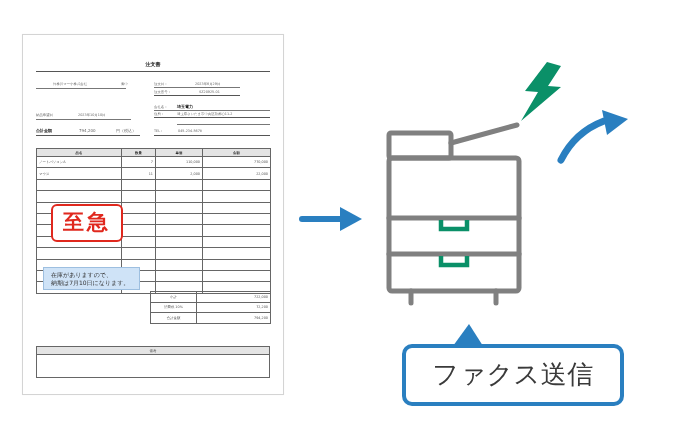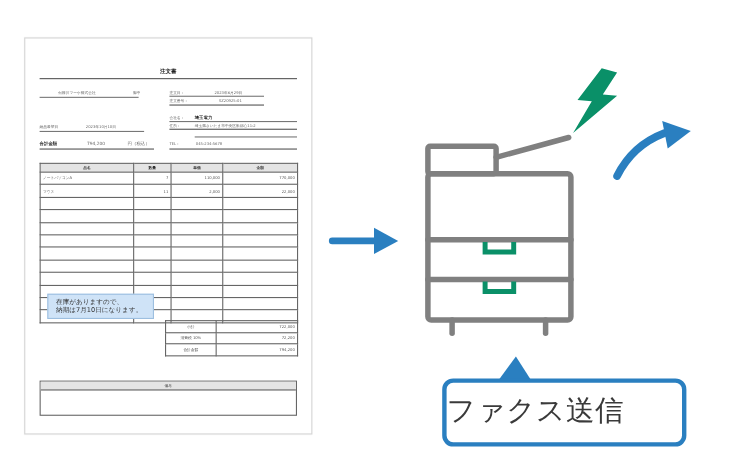--- a/index.html
+++ b/index.html
@@ -60,21 +60,21 @@
     position: absolute; left: 20px; top: 232px; width: 97px; height: 23px;
     background: #cfe3f7; border: 0.8px solid #9dbfe0;
     font-size: 6px; line-height: 8px; color: #333; padding: 3px 0 0 7px;
   }
 
   .svgwrap { position: absolute; left: 0; top: 0; }
 
   .callout {
     position: absolute; left: 402px; top: 344px; width: 222px; height: 62px;
     border: 4.5px solid #2a7fc0; border-radius: 10px; background: #fff;
-    font-size: 26px; color: #3a3a3a; line-height: 52px;
+    font-size: 26px; color: #3a3a3a; text-align: center; line-height: 52px;
     letter-spacing: 0.5px;
   }
 </style>
 </head>
 <body>
 
 <div class="doc">
   <div class="doc-title">注文書</div>
   <div class="rule" style="left:13px; top:36px; width:234px;"></div>
 
@@ -217,20 +217,21 @@
       <td class="l">合計金額</td>
       <td class="n">794,200</td>
     </tr>
   </tbody>
     </table>
 
   <div class="remarks">
     <div class="remarks-head">備考</div>
   </div>
 
+  <div class="stamp">至急</div>
 
   <div class="note">
     <div>在庫がありますので、</div>
     <div>納期は7月10日になります。</div>
   </div>
 </div>
 
 <svg class="svgwrap" width="686" height="431" viewBox="0 0 686 431">
 
   <g>

